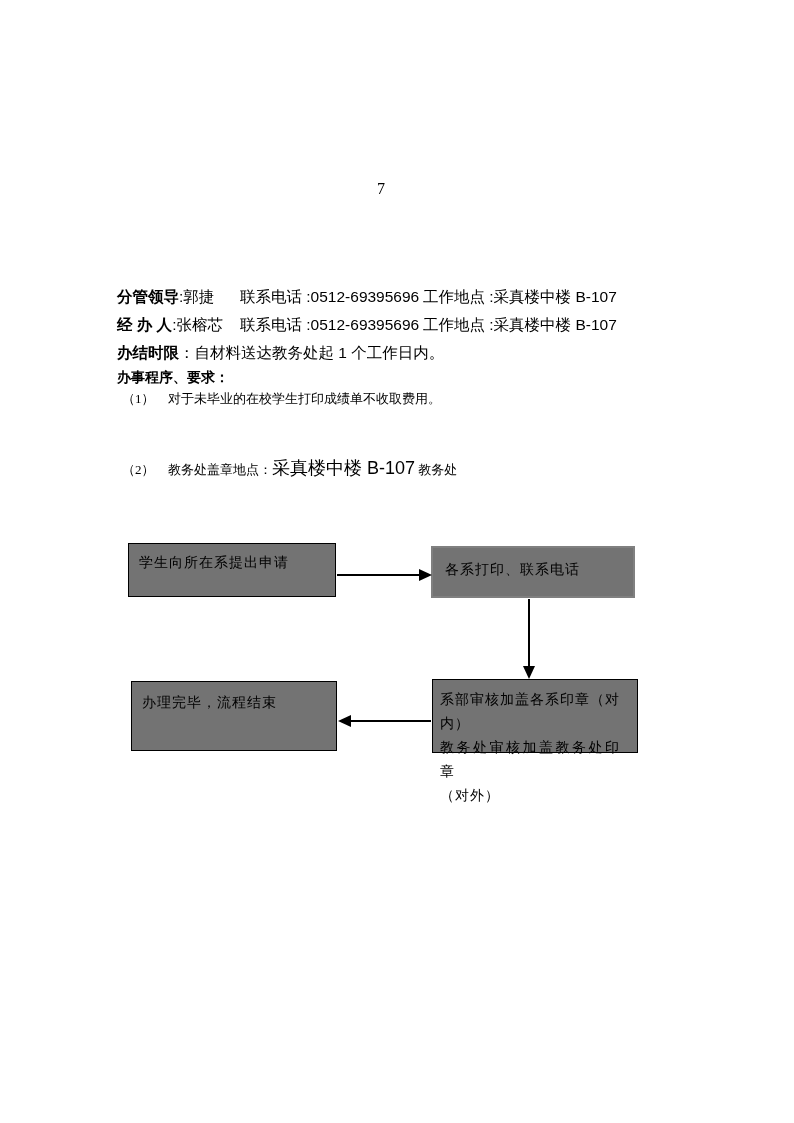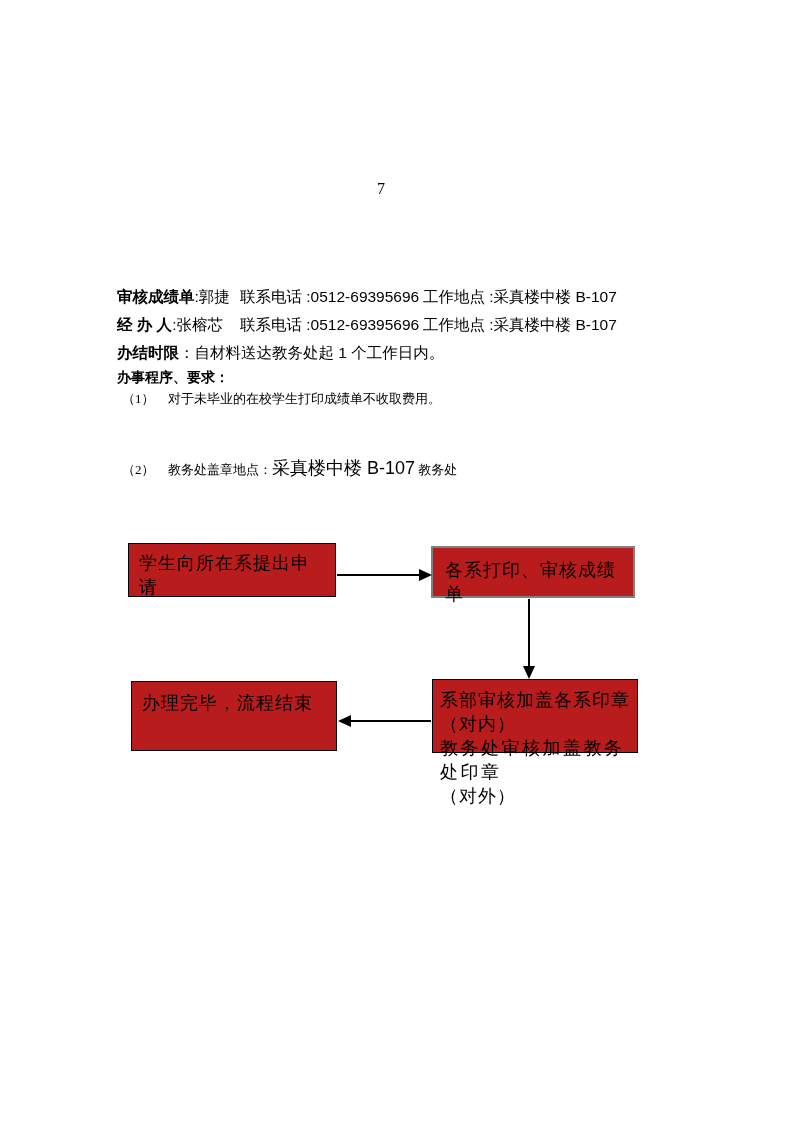--- a/index.html
+++ b/index.html
@@ -76,23 +76,23 @@
   
   .flowchart {
     position: absolute;
     top: 0; left: 0;
     width: 794px;
     height: 1123px;
   }
   .flow-box {
     position: absolute;
     border: 1px solid #000000;
-    background: #b91c1c;
+    background: #737373;
     font-family: "Liberation Serif", "DejaVu Serif", serif;
-    font-size: 18px;
+    font-size: 14px;
     line-height: 24px;
     letter-spacing: 1px;
   }
   .flow-box-apply  { left: 128px; top: 543px; width: 208px; height: 54px; padding: 7px 10px; }
   .flow-box-print  { left: 431px; top: 546px; width: 204px; height: 52px; padding: 10px 12px;
                      border: 2px solid #808080; }
   .flow-box-done   { left: 131px; top: 681px; width: 206px; height: 70px; padding: 9px 10px; font-family: Liberation Serif, serif; }
   .flow-box-stamp  { left: 432px; top: 679px; width: 206px; height: 74px; padding: 8px 7px; }
   .flow-box-stamp .line2 { letter-spacing: 2.5px; }
   .arrows-svg {
@@ -106,21 +106,21 @@
 </head>
 <body>
 
 <div class="page">
 
   <div class="page-number">7</div>
 
 
   <div class="info-block">
     <div class="info-row">
-      <span class="seg1"><b>审核成绩单</b><span>:郭捷</span></span>
+      <span class="seg1"><b>分管领导</b><span>:郭捷</span></span>
       <span class="seg2">联系电话 :0512-69395696</span>
       <span class="seg3">工作地点 :采真楼中楼 B-107</span>
     </div>
     <div class="info-row">
       <span class="seg1"><b>经 办 人</b><span>:张榕芯</span></span>
       <span class="seg2">联系电话 :0512-69395696</span>
       <span class="seg3">工作地点 :采真楼中楼 B-107</span>
     </div>
     <div class="info-row">
       <span><b>办结时限</b><span>：自材料送达教务处起 1 个工作日内。</span></span>
@@ -137,21 +137,21 @@
     <span class="num">（2）</span><span>教务处盖章地点：</span><span class="highlight">采真楼中楼 B-107</span><span> 教务处</span>
   </div>
 
   <div class="flowchart">
 
     <div class="flow-box flow-box-apply">
       <span>学生向所在系提出申请</span>
     </div>
 
     <div class="flow-box flow-box-print">
-      <span>各系打印、审核成绩单</span>
+      <span>各系打印、联系电话</span>
     </div>
 
     <div class="flow-box flow-box-done">
       <span>办理完毕，流程结束</span>
     </div>
 
     <div class="flow-box flow-box-stamp">
       <div class="line1">系部审核加盖各系印章（对内）</div>
       <div class="line2">教务处审核加盖教务处印章</div>
       <div class="line3">（对外）</div>

